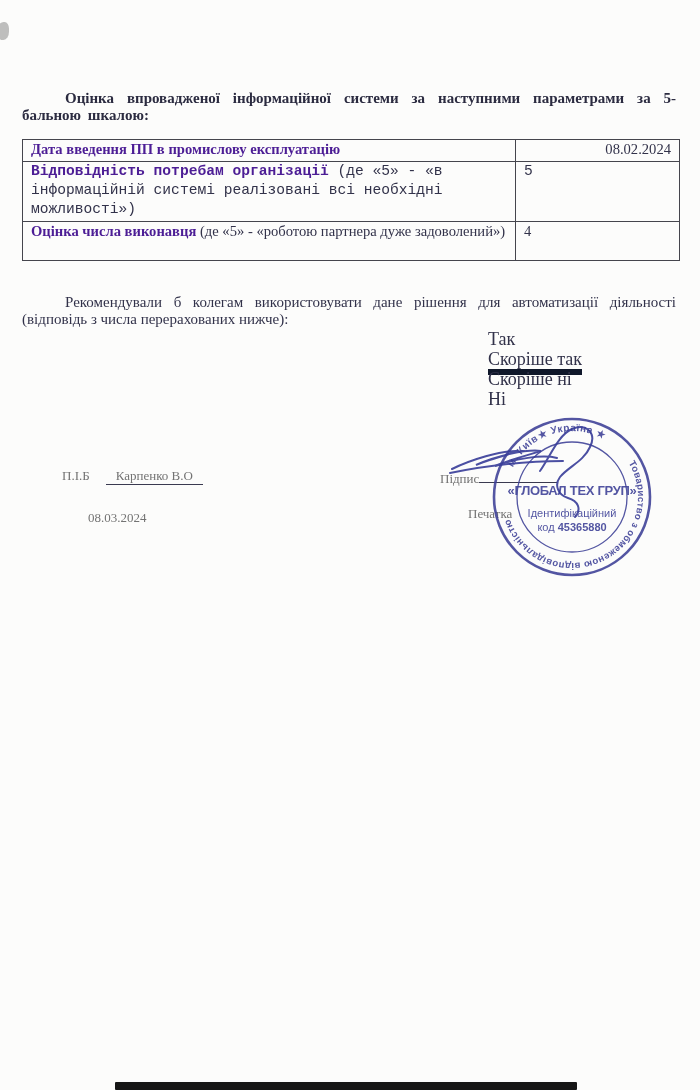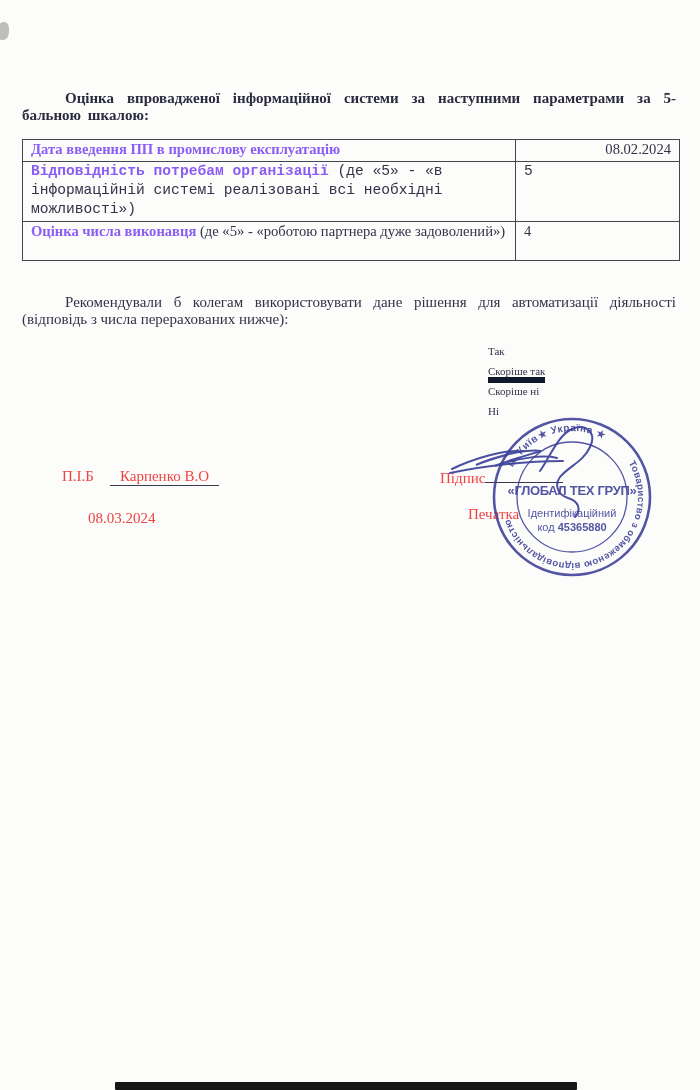--- a/index.html
+++ b/index.html
@@ -30,34 +30,34 @@
     width:623px;
     font-size:14.6px;line-height:19px;color:#32324a;
   }
   .rate-table td{
     border:1.4px solid #45454d;
     vertical-align:top;
     padding:0 8px 2px 8px;
   }
   .rate-table .c-label{width:476px;}
   .rate-table .c-val{width:147px;}
-  .rate-table .lead{font-weight:bold;color:#8b5cf6;}
+  .rate-table .lead{font-weight:bold;color:#4c1d95;}
   .r1 td{height:19px;line-height:18px;}
   .r2 td{height:40px;font-family:Liberation Mono, monospace;}
   .r3 td{height:37px;}
   .r4 td{height:36px;}
   .val-center{text-align:right;}
   
   .options{
-    position:absolute;left:488px;top:341px;
-    font-size:11px;line-height:20px;
+    position:absolute;left:488px;top:329px;
+    font-size:18px;line-height:20px;
   }
   .options .opt.selected span{border-bottom:6px solid #0f172a;}
   
-  .sig-label{font-size:15px;color:#ef4444;font-family:Liberation Serif, serif;}
+  .sig-label{font-size:13px;color:#737373;font-family:Liberation Serif, serif;}
   .u-line{border-bottom:1.2px solid #3a3a50;}
   .row-pib{position:absolute;left:62px;top:468px;}
   .pib-name{margin-left:16px;padding:0 10px 1px 10px;}
   .row-sign{position:absolute;left:440px;top:468px;}
   .sign-line{display:inline-block;width:78px;height:14px;border-bottom:1.2px solid #3a3a50;}
   .row-date{position:absolute;left:62px;top:510px;margin-left:26px;}
   .row-stamp-label{position:absolute;left:468px;top:506px;}
   
   .stamp-svg{position:absolute;left:400px;top:405px;width:300px;height:200px;}
   

